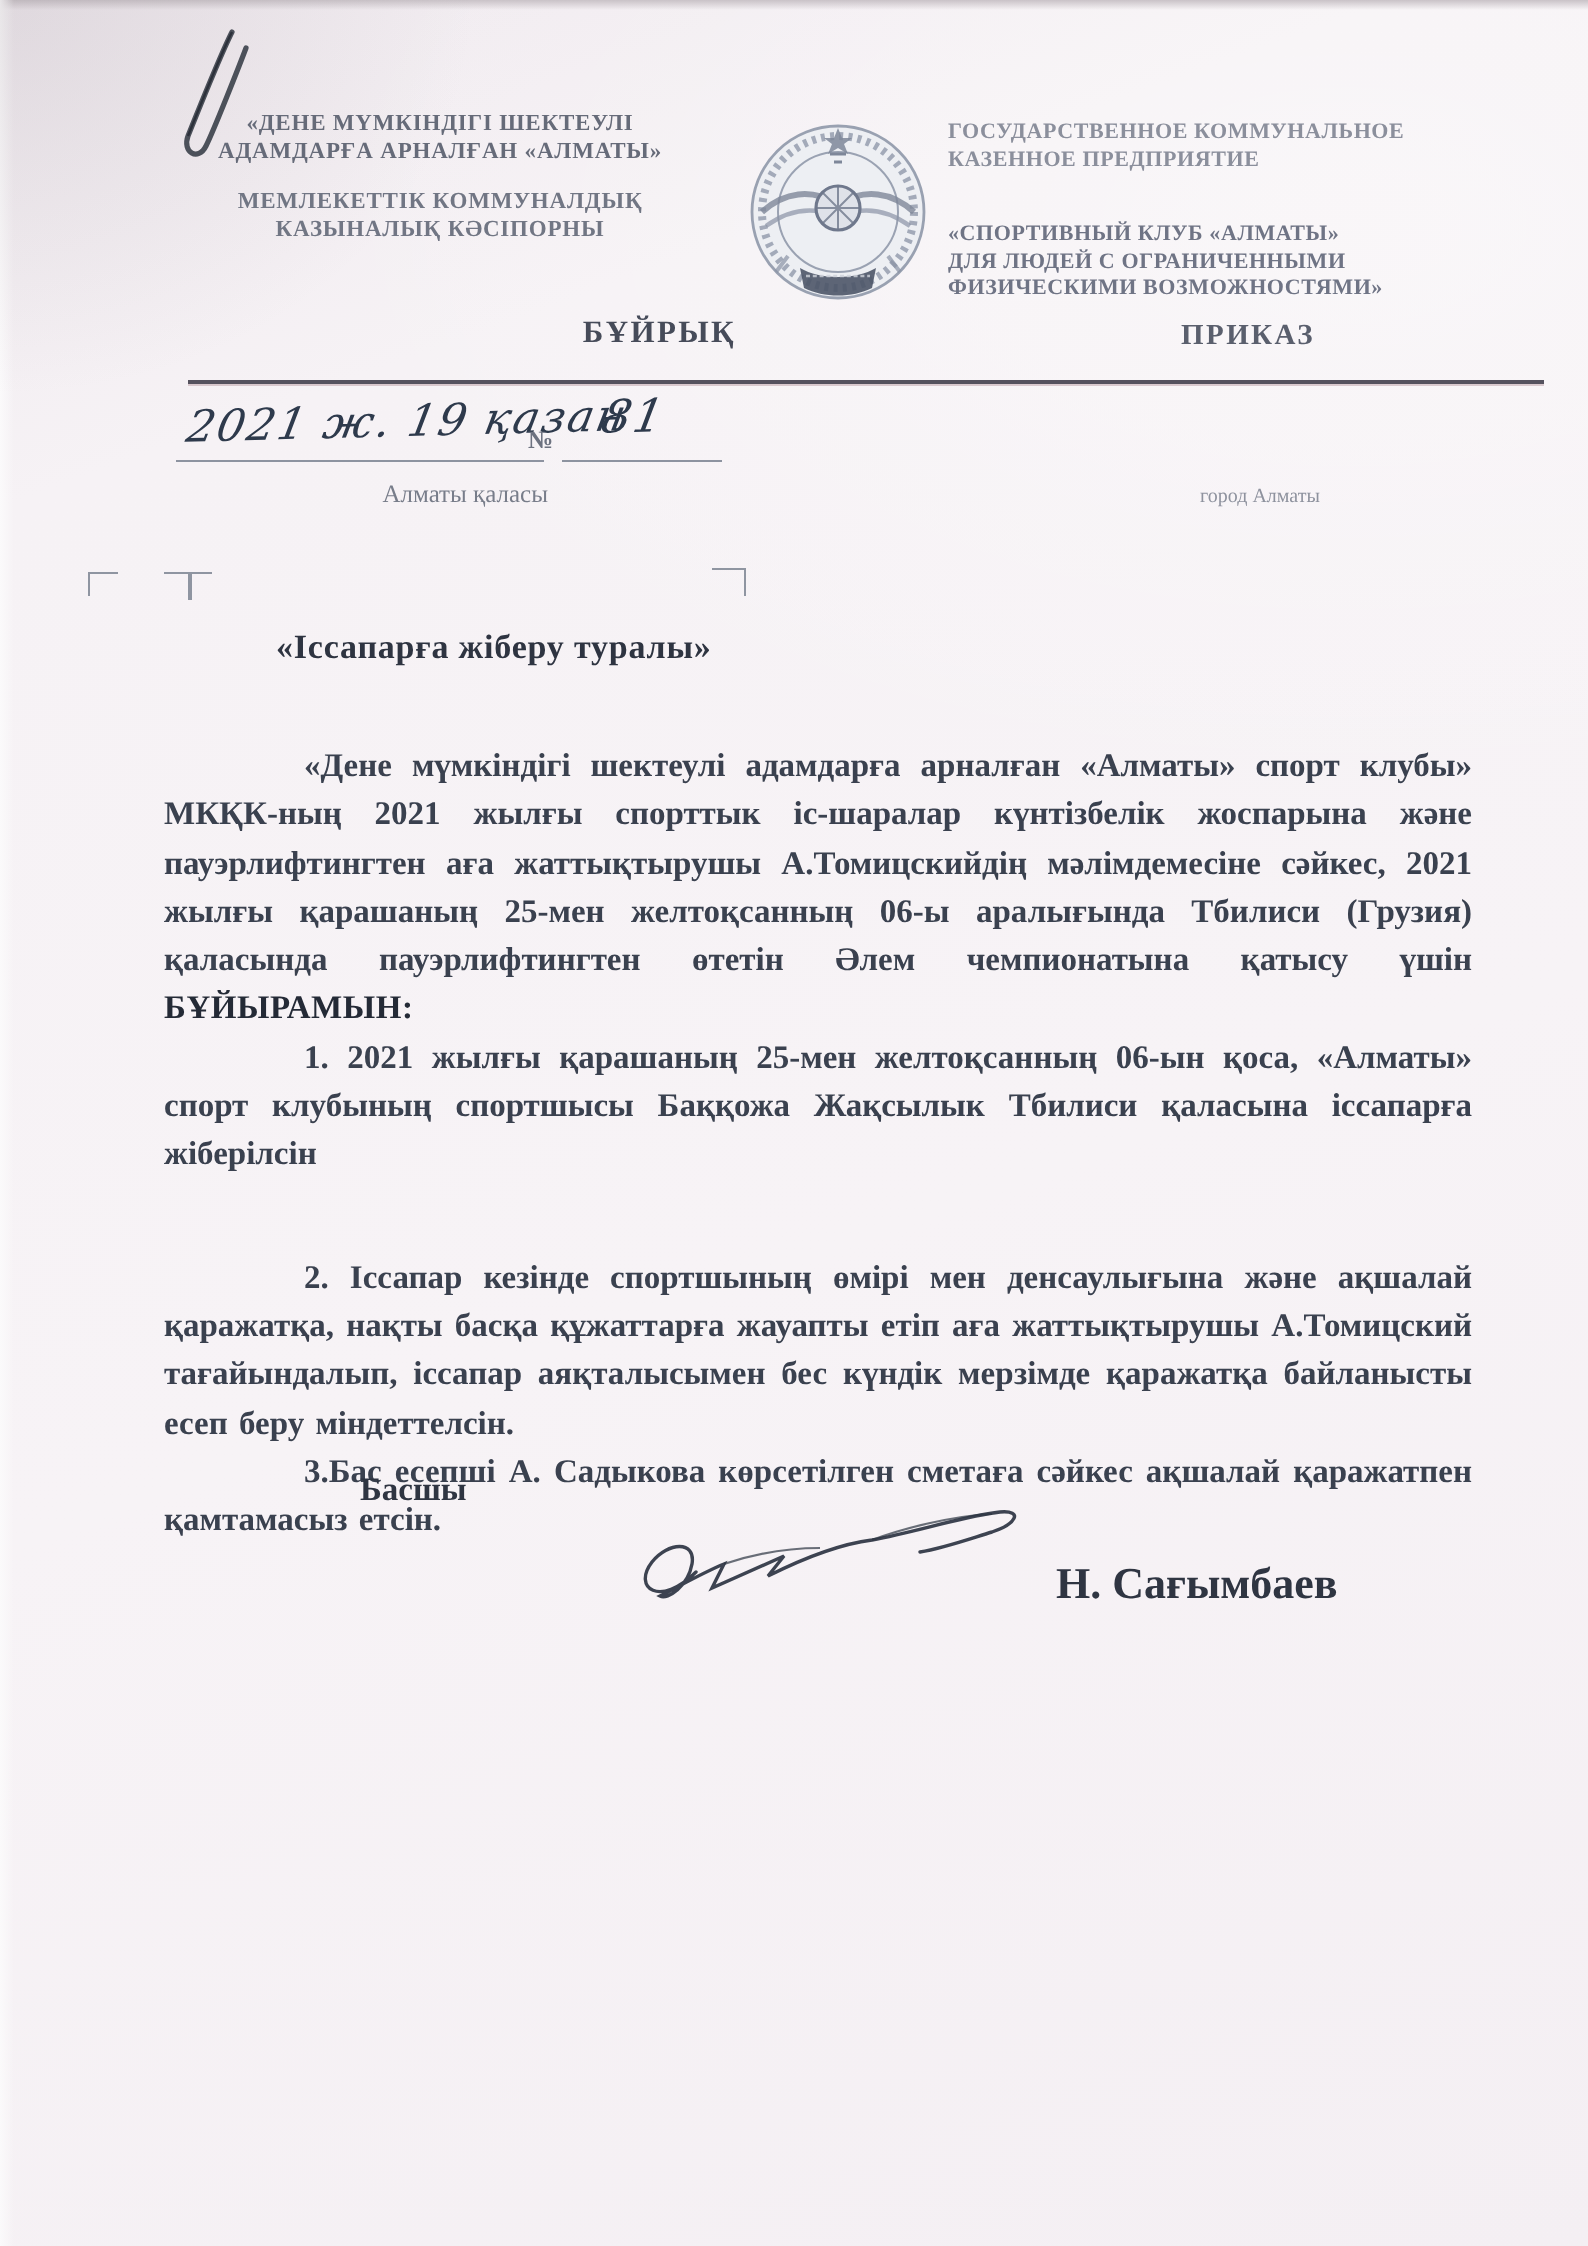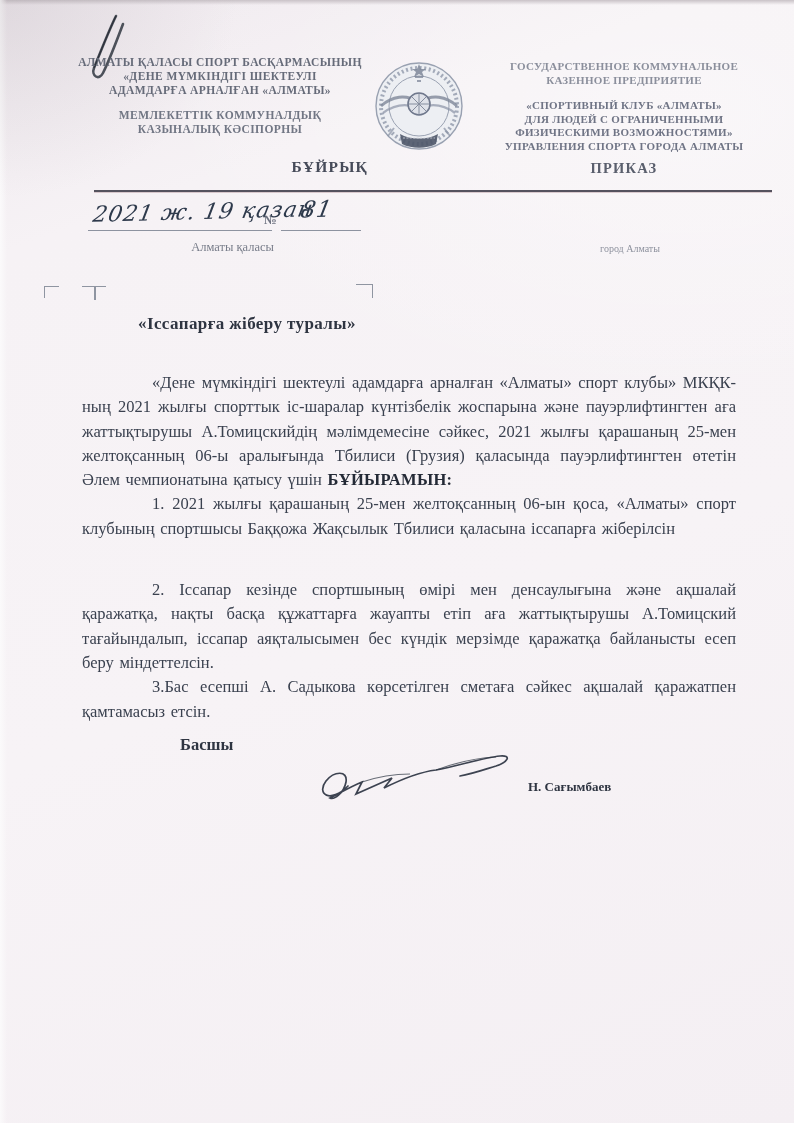--- a/index.html
+++ b/index.html
@@ -20,23 +20,23 @@
     background:linear-gradient(90deg,#fbfafb, rgba(240,235,239,0));}
   .vignette{position:absolute;left:0;top:0;width:240px;height:200px;
     background:radial-gradient(ellipse at 0 0, rgba(150,140,148,.18), transparent 70%);}
 
   
   .hdr-left{position:absolute;left:72px;top:55px;width:296px;text-align:center;
     font-weight:bold;font-size:11.5px;line-height:14px;color:#666b79;letter-spacing:.4px;}
   .hdr-left .sub{margin-top:11px;color:#717684;}
   .doc-type-kk{position:absolute;left:72px;top:158px;width:296px;text-align:right;
     font-weight:bold;font-size:15.5px;letter-spacing:1.2px;color:#464b59;}
-  .hdr-right{position:absolute;left:474px;top:60px;width:300px;text-align:center;
+  .hdr-right{position:absolute;left:474px;top:60px;width:300px;
     font-weight:bold;font-size:11px;line-height:13.5px;color:#8b8f9c;letter-spacing:.3px;}
-  .hdr-right .club{margin-top:12px;color:#6f7485;}
+  .hdr-right .club{margin-top:24px;color:#6f7485;}
   .doc-type-ru{position:absolute;left:474px;top:160px;width:300px;text-align:center;
     font-weight:bold;font-size:14.5px;letter-spacing:1.2px;color:#5a5f6d;}
   .emblem{position:absolute;left:372px;top:58px;}
 
   .rule{position:absolute;left:94px;top:190px;width:678px;height:0;
     border-top:2px solid #55525e;box-shadow:0 1px 0 rgba(160,120,130,.35);}
 
   
   .handwriting{font-family:"DejaVu Serif", serif;font-style:italic;color:#2e3a4c;
     transform:skewX(-12deg) rotate(-1.5deg);display:inline-block;letter-spacing:1px;}
@@ -57,46 +57,45 @@
   .mark-t{left:82px;top:286px;width:24px;height:13px;border-top:1.5px solid #8f95a1;}
   .mark-t::after{content:"";position:absolute;left:50%;top:0;width:1.5px;height:13px;background:#8f95a1;}
   .mark-corner-r{left:356px;top:284px;width:16px;height:13px;
     border-top:1.5px solid #8f95a1;border-right:1.5px solid #8f95a1;}
 
   
   .title{position:absolute;left:138px;top:314px;font-weight:bold;font-size:17px;
     letter-spacing:.4px;color:#2e3441;}
   .body-text{position:absolute;left:82px;top:371px;width:654px;
     font-size:16.5px;line-height:24.3px;text-align:justify;color:#3a414f;word-spacing:1.5px;}
-  .body-text p{margin:0;text-indent:70px;}
+  .body-text p{margin:0;text-indent:70px;font-weight:bold;}
   .body-text p.gap{margin-top:37px;}
   .body-text b{color:#242a36;letter-spacing:.3px;}
 
   
   .sig-role{position:absolute;left:180px;top:735px;font-weight:bold;font-size:16.5px;color:#2f3542;}
-  .sig-name{position:absolute;left:528px;top:779px;font-weight:bold;font-size:13px;color:#2f3542;}
+  .sig-name{position:absolute;left:528px;top:779px;font-weight:bold;font-size:22px;color:#2f3542;}
   .sig-scrawl{position:absolute;left:300px;top:748px;}
   .paperclip{position:absolute;left:70px;top:6px;}
 </style>
 </head>
 <body>
 
 <div class="page">
 
   <div class="edge-top"></div>
   <div class="edge-left"></div>
   <div class="vignette"></div>
 
   <svg class="paperclip" width="90" height="90" viewBox="0 0 90 90">
     <path d="M 46,10 C 41,20 28,52 24,62 C 21,70 29,75 33,67 C 37,59 50,26 53,18" fill="none" stroke="#3b404a" stroke-width="2.6" stroke-linecap="round" opacity="0.9"></path>
     <path d="M 46,10 C 41,20 28,52 24,62" fill="none" stroke="#1f242d" stroke-width="1.2" opacity="0.7"></path>
   </svg>
 
   <div class="hdr-left">
-    <div>АЛМАТЫ ҚАЛАСЫ СПОРТ БАСҚАРМАСЫНЫҢ</div>
     <div>«ДЕНЕ МҮМКІНДІГІ ШЕКТЕУЛІ</div>
     <div>АДАМДАРҒА АРНАЛҒАН «АЛМАТЫ»</div>
     <div class="sub">
       <div>МЕМЛЕКЕТТІК КОММУНАЛДЫҚ</div>
       <div>КАЗЫНАЛЫҚ КӘСІПОРНЫ</div>
     </div>
   </div>
   <div class="doc-type-kk">БҰЙРЫҚ</div>
 
   <svg class="emblem" width="94" height="96" viewBox="0 0 94 96">
@@ -118,21 +117,20 @@
     <path d="M 22,70 l -6,8 M 72,70 l 6,8" stroke="#8a93a5" stroke-width="2" opacity="0.7"></path>
   </svg>
 
   <div class="hdr-right">
     <div>ГОСУДАРСТВЕННОЕ КОММУНАЛЬНОЕ</div>
     <div>КАЗЕННОЕ ПРЕДПРИЯТИЕ</div>
     <div class="club">
       <div>«СПОРТИВНЫЙ КЛУБ «АЛМАТЫ»</div>
       <div>ДЛЯ ЛЮДЕЙ С ОГРАНИЧЕННЫМИ</div>
       <div>ФИЗИЧЕСКИМИ ВОЗМОЖНОСТЯМИ»</div>
-      <div>УПРАВЛЕНИЯ СПОРТА ГОРОДА АЛМАТЫ</div>
     </div>
   </div>
   <div class="doc-type-ru">ПРИКАЗ</div>
 
   <div class="rule"></div>
 
   <span class="hw-date handwriting">2021 ж. 19 қазан</span>
   <span class="num-sign">№</span>
   <span class="hw-num handwriting">81</span>
   <div class="uline1"></div>

